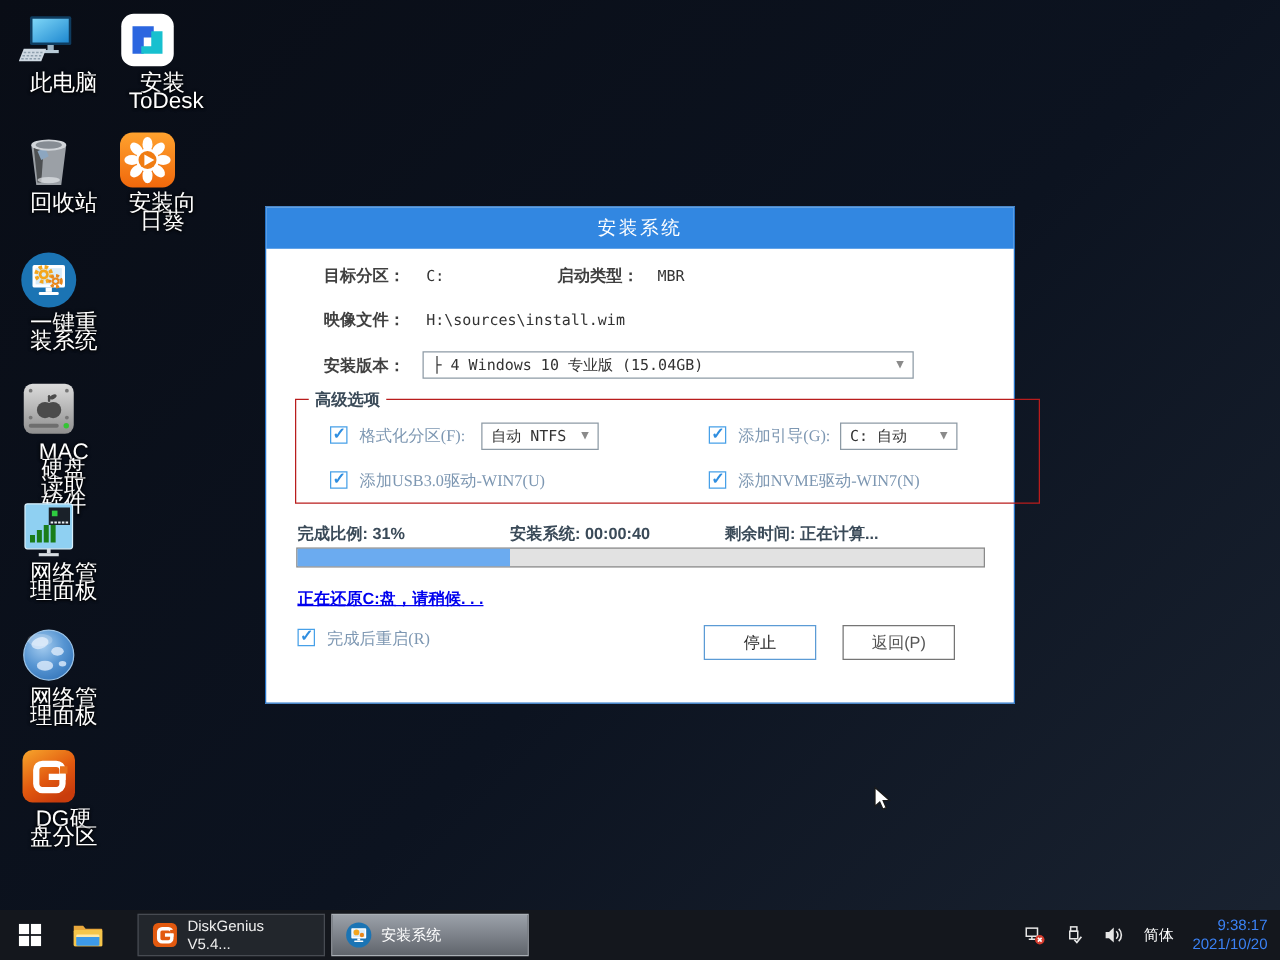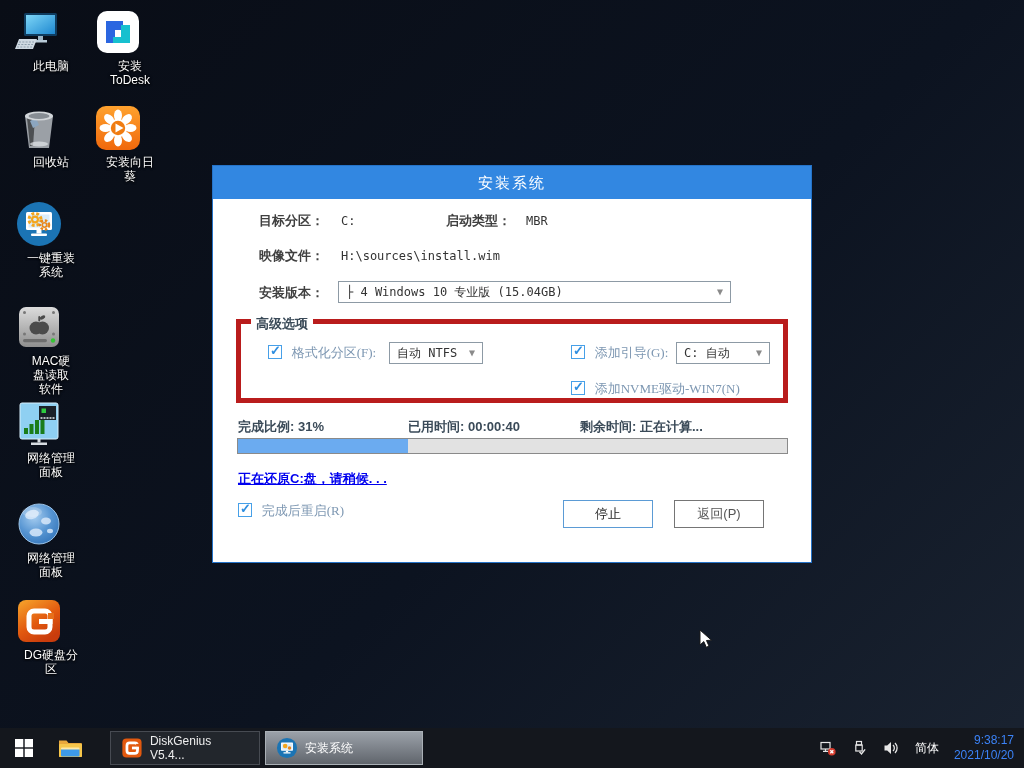--- a/index.html
+++ b/index.html
@@ -7,21 +7,21 @@
   body {
     position:relative;
     font-family:"Liberation Sans",sans-serif;
     background:linear-gradient(135deg,#090d16 0%,#0c1320 55%,#1a2331 100%);
     cursor:default;
   }
   
   .dicon-cell { position:absolute; width:78px; text-align:center; }
   .dicon-cell svg { display:block; margin:0 auto 3px; }
   .dlabel {
-    color:#fff; font-size:12px; line-height:14px;
+    color:#fff; font-size:18px; line-height:14px;
     text-shadow:0 1px 2px #000,0 0 3px #000;
     padding-left:24px;
   }
   .dlabel.narrow { width:66px; margin:0 auto; }
   
   .dialog {
     position:absolute; left:212px; top:165px; width:600px; height:398px;
     background:#fff; border:1px solid #2573c8;
   }
   .titlebar {
@@ -32,22 +32,22 @@
   .abs { position:absolute; white-space:nowrap; }
   .flbl { font-weight:bold; color:#404040;text-align:center; }
   .fval { font-family:"DejaVu Sans Mono",monospace; font-size:12px; color:#333; }
   .dd {
     position:absolute; background:#fff; border:1px solid #8d9aa5; height:22px;
     line-height:20px; padding-left:7px; font-family:"DejaVu Sans Mono",monospace;
     font-size:12px; color:#333;
   }
   .dd .arr { position:absolute; right:7px; top:0; color:#8a8a8a; font-size:10px; }
   .groupbox {
-    position:absolute; left:23px; top:120px; width:552px; height:84px;
-    border:5px solid #b91c1c;
+    position:absolute; left:23px; top:120px; width:596px; height:84px;
+    border:1px solid #b91c1c;
   }
   .gtitle {
     position:absolute; top:-9px; left:10px; background:#fff; padding:0 5px;
     font-weight:bold; color:#3a4a58; font-size:13px;
   }
   .cb {
     display:inline-block; width:14px; height:14px; background:#fff;
     border:1px solid #47a0e8; position:relative; vertical-align:-2px; margin-right:6px;
   }
   .cb::after {
@@ -287,28 +287,32 @@
 
       <span class="abs" style="left:330px;top:20px">
         <span class="cb"></span>
         <span class="advlbl">添加引导(G):</span>
       </span>
       <div class="dd" style="left:435px;top:18px;width:94px">
         <span>C: 自动</span>
         <span class="arr">▼</span>
       </div>
 
+      <span class="abs" style="left:27px;top:56px">
+        <span class="cb"></span>
+        <span class="advlbl">添加USB3.0驱动-WIN7(U)</span>
+      </span>
       <span class="abs" style="left:330px;top:56px">
         <span class="cb"></span>
         <span class="advlbl">添加NVME驱动-WIN7(N)</span>
       </span>
     </div>
 
     <span class="abs plbl" style="left:25px;top:219px">完成比例: 31%</span>
-    <span class="abs plbl" style="left:195px;top:219px">已用时间: 00:00:40</span>
+    <span class="abs plbl" style="left:195px;top:219px">安装系统: 00:00:40</span>
     <span class="abs plbl" style="left:367px;top:219px">剩余时间: 正在计算...</span>
 
     <div class="pbar">
       <div class="pfill" style="width: 31%;"></div>
     </div>
 
     <span class="abs status" style="left:25px;top:271px">正在还原C:盘，请稍候. . .</span>
 
     <span class="abs" style="left:25px;top:303px">
       <span class="cb"></span>

